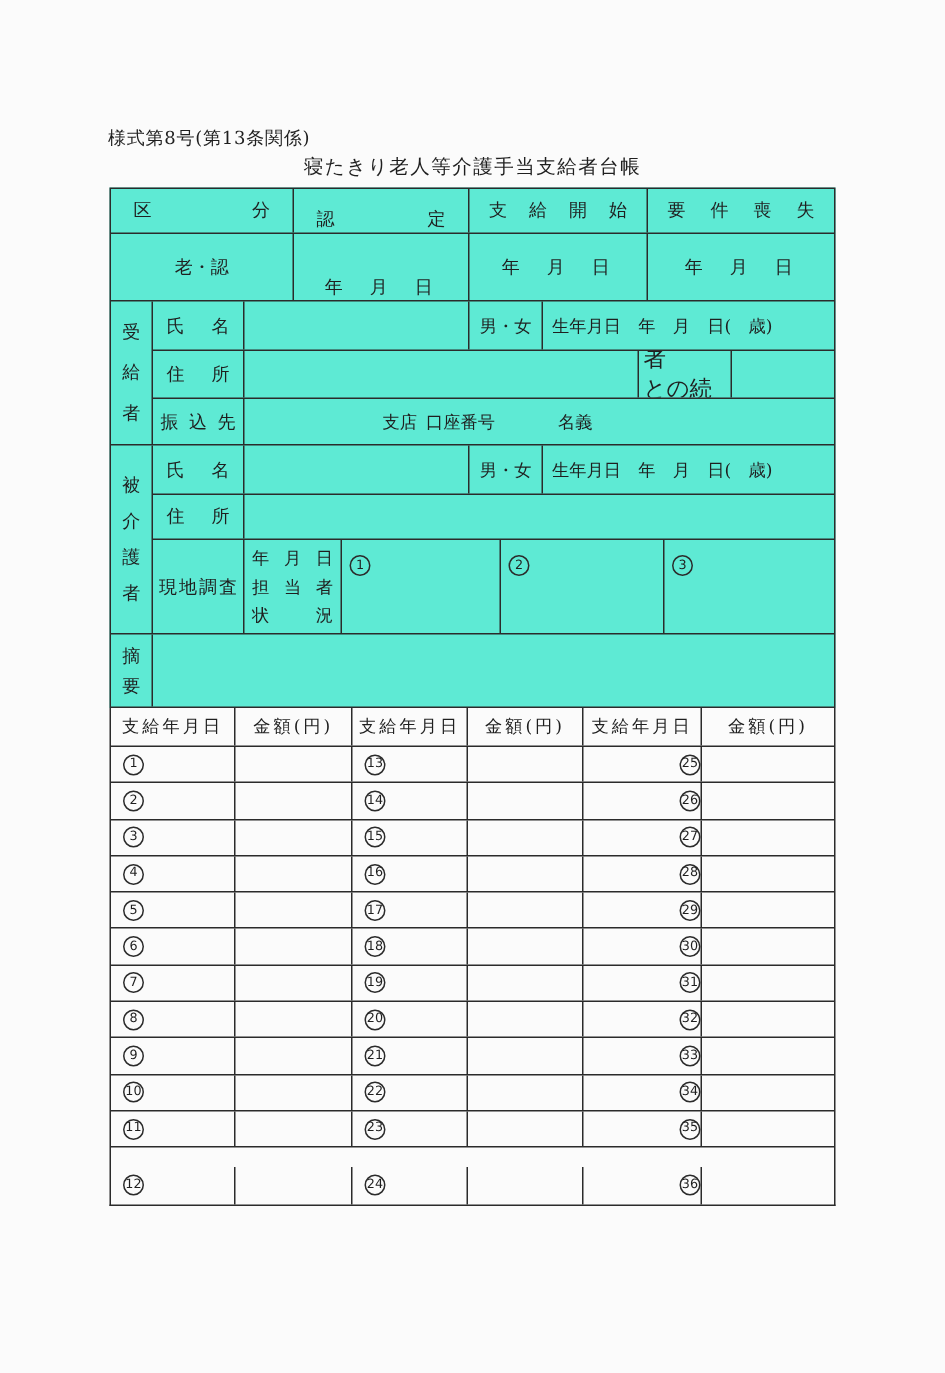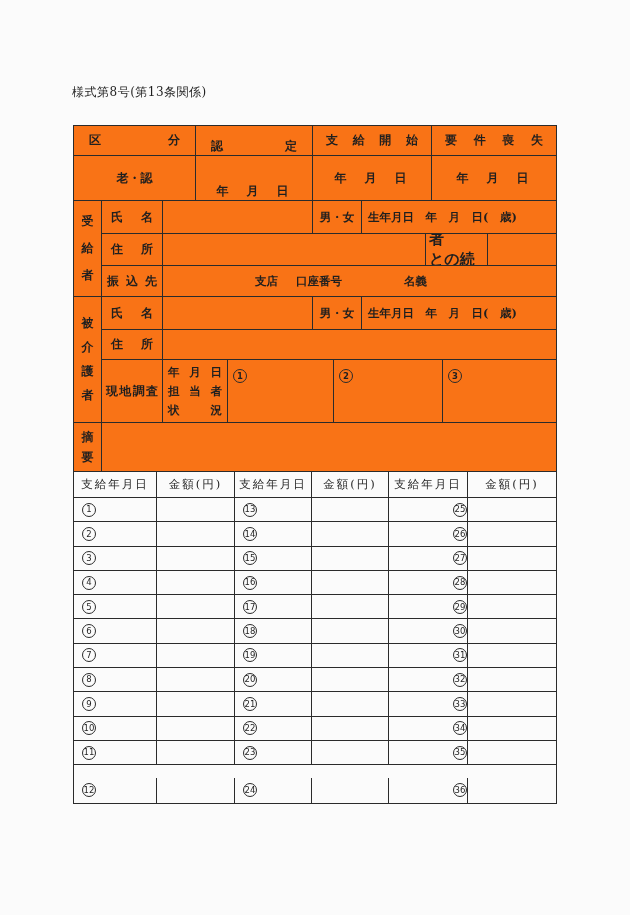--- a/index.html
+++ b/index.html
@@ -13,21 +13,21 @@
   }
   .page { position: absolute; left: 0; top: 0; width: 630px; height: 915px; background: #fbfbfb; }
 
   .form-number { position: absolute; left: 72px; top: 84px; font-size: 12px; letter-spacing: .5px; }
   .doc-title  { position: absolute; left: 73px; top: 102px; width: 484px; text-align: center;
                 font-size: 13px; letter-spacing: 1px; }
 
   .form-wrap { position: absolute; left: 73px; top: 125px; width: 484px; }
 
   
-  .tbl  { border: 1px solid #2b2b2b; background: #f97316; font-weight: bold; }
+  .tbl  { border: 1px solid #2b2b2b; background: #5eead4; }
   .trow { display: flex; border-bottom: 1px solid #2b2b2b; }
   .cell { border-right: 1px solid #2b2b2b; overflow: hidden; }
   .cell.end { border-right: none; flex: 1 1 auto; }
   .c-center { display: flex; align-items: center; justify-content: center; }
   .c-left   { display: flex; align-items: center; }
 
   .jlabel { text-align: justify; text-align-last: justify; }
   .fs12 { font-size: 12px; }
 
   
@@ -57,22 +57,22 @@
 
   .pad8 { padding: 0 9px; }  .pad5 { padding: 0 5px; }
   .pad3 { padding: 0 4px; }  .pad14 { padding: 0 15px; } .pad12 { padding: 0 13px; }
 
   .birth { font-size: 11.5px; white-space: pre; padding-left: 6px; }
   .gender { font-size: 11.5px; }
   .relation { font-size: 15px; line-height: 1.3; padding: 2px 3px; display: flex;
               flex-direction: column; justify-content: center; }
   .transfer-content { display: flex; align-items: center; font-size: 11.5px; }
   .transfer-content .t1 { margin-left: 92px; }
-  .transfer-content .t2 { margin-left: 18px; }
-  .transfer-content .t3 { margin-left: 62px; }
+  .transfer-content .t2 { margin-left: 6px; }
+  .transfer-content .t3 { margin-left: 42px; }
 
   .survey-sub { display: flex; flex-direction: column; justify-content: center; gap: 4px;
                 padding: 0 5px; font-size: 11.5px; }
   .survey-sub div { text-align: justify; text-align-last: justify; }
   .survey-slot { padding: 4px 0 0 5px; }
 
   .datecell { letter-spacing: 3px; font-size: 12px; }
 
   
   .circ { display: inline-flex; align-items: center; justify-content: center;
@@ -90,20 +90,21 @@
   .pw79 { flex: 0 0 79px; justify-content: flex-end; }
   .ph { justify-content: center; font-size: 11.5px; letter-spacing: 2px; }
   .pdate { padding-left: 8px; }
 </style>
 </head>
 <body>
 
 <div class="page">
 
   <div class="form-number">様式第8号(第13条関係)</div>
+  <div class="doc-title">寝たきり老人等介護手当支給者台帳</div>
 
   <div class="form-wrap">
 
     <div class="tbl">
 
       <div class="trow h30">
         <div class="cell w122 c-center">
           <div class="jlabel fs12 pad14" style="width:100%">区分</div>
         </div>
         <div class="cell w117 c-center">

